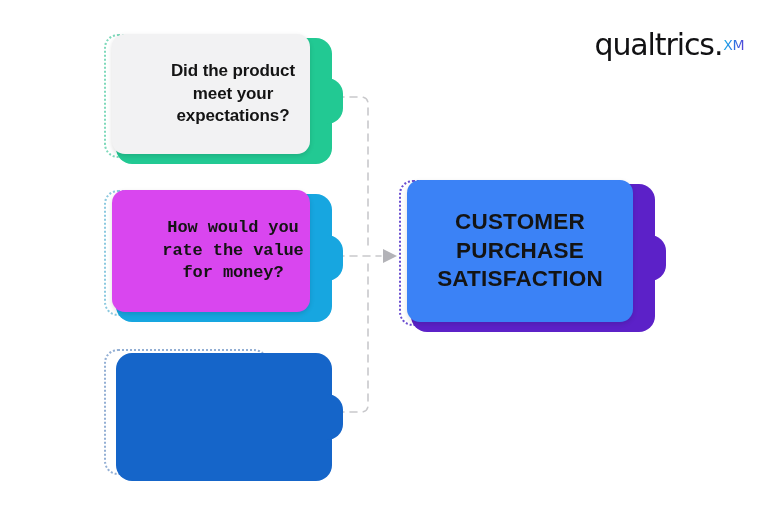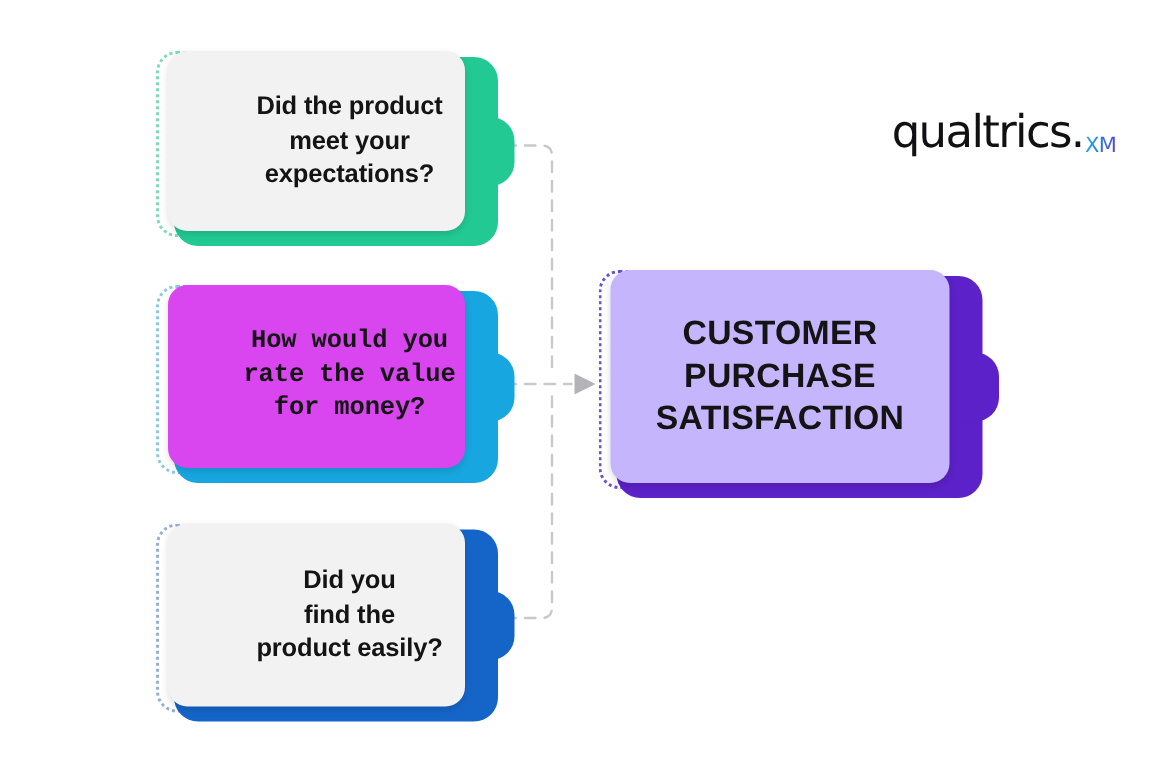--- a/index.html
+++ b/index.html
@@ -90,23 +90,22 @@
     width: 768px; height: 512px;
     pointer-events: none;
   }
 
   
   #logo {
     position: absolute;
     right: 24px;
     top: 30px;
     display: flex;
-    align-items: flex-end;
+    align-items: center;
     line-height: 1;
-    margin-top: 44px;
   }
   #logo-word {
     font-family: "DejaVu Sans", sans-serif;
     font-size: 30px;
     color: #111113;
     letter-spacing: -1.1px;
     line-height: 1;
   }
   #logo-xm {
     font-family: "DejaVu Sans", sans-serif;
@@ -152,31 +151,26 @@
     <div class="card" style="left: 8px; top: 0px; width: 198px; height: 122px; background: #d946ef; font-family: Liberation Mono, monospace;">
       <div class="card-text q-text">How would you
 rate the value
 for money?</div>
     </div>
   </div>
 
   <div class="node" style="left:104px; top:349px; width:236px; height:132px;">
     <div class="ghost" style="width: 164px; height: 126px; border-color: rgb(147, 175, 212);"></div>
     <div class="slab" style="left: 12px; top: 4px; width: 216px; height: 128px; background: rgb(21, 101, 201);"></div>
-    <div class="card" style="left: 8px; top: 0px; width: 198px; height: 122px; background: rgb(242, 242, 243);">
-      <div class="card-text q-text">Did you
-find the
-product easily?</div>
-    </div>
   </div>
 
   <div class="node" style="left:399px; top:180px; width:268px; height:152px;">
     <div class="ghost" style="width: 196px; height: 146px; border-color: rgb(107, 79, 208);"></div>
     <div class="slab" style="left: 12px; top: 4px; width: 244px; height: 148px; background: rgb(92, 33, 200);"></div>
-    <div class="card" style="left: 8px; top: 0px; width: 226px; height: 142px; background: #c4b5fd;">
+    <div class="card" style="left: 8px; top: 0px; width: 226px; height: 142px; background: #3b82f6;">
       <div class="card-text hub-text">CUSTOMER
 PURCHASE
 SATISFACTION</div>
     </div>
   </div>
 
   <div id="logo">
     <span id="logo-word" style="color: rgb(17, 17, 19);">qualtrics.</span>
     <span id="logo-xm" style="background-image: linear-gradient(100deg, rgb(18, 181, 232) 0%, rgb(47, 111, 224) 55%, rgb(90, 63, 214) 100%);">XM</span>
   </div>

